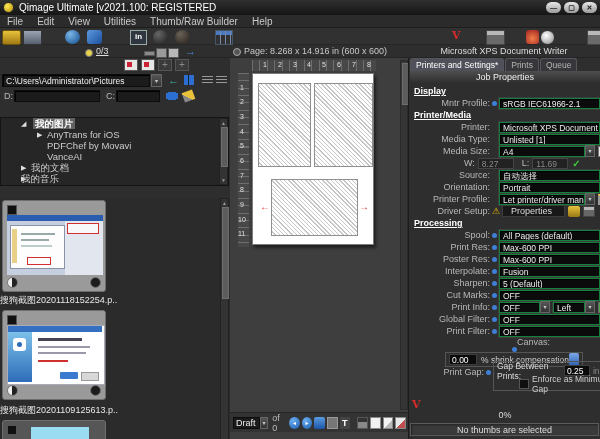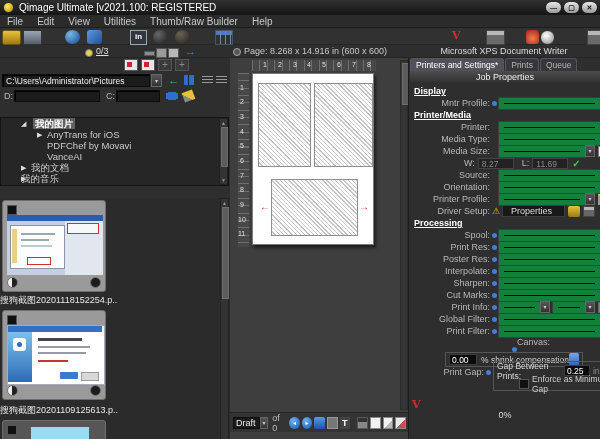--- a/index.html
+++ b/index.html
@@ -90,21 +90,21 @@
   .tab.active{background:#50505a;color:#fff;}
   .jobhdr{position:absolute;left:1px;top:13px;width:190px;height:12px;background:linear-gradient(#4d4d4d,#2f2f2f);
           text-align:center;color:#eee;font-size:9px;line-height:12px;}
   .form{position:absolute;left:1px;top:27px;width:208px;}
   .sec{height:12px;display:flex;align-items:center;padding-left:4px;color:#fff;font-weight:bold;
        text-decoration:underline;font-size:9px;}
   .frow{height:12px;display:flex;align-items:center;padding:0 8px;}
   .flab{width:72px;text-align:right;color:#b8b8b8;font-size:9px;white-space:nowrap;flex:none;}
   .bdot{width:5px;height:5px;border-radius:50%;background:#3f7fd6;margin:0 2px;flex:none;}
   .nodot{width:9px;flex:none;}
-  .ffld{flex:1;height:11px;background:#0b0b0b;border:5px solid #15803d;box-shadow:inset 1px 1px 0 #000,0 0 0 1px #3d3d3d;
+  .ffld{flex:1;height:11px;background:#0b0b0b;border:1px solid #15803d;box-shadow:inset 1px 1px 0 #000,0 0 0 1px #3d3d3d;
         color:#ececec;font-size:8.5px;line-height:10px;padding:0 3px;overflow:hidden;white-space:nowrap;box-sizing:border-box;}
   .fdd{width:10px;height:12px;background:linear-gradient(#565656,#333);border:1px solid #666;color:#ccc;
        font-size:6px;text-align:center;line-height:11px;flex:none;box-sizing:border-box;}
   .wfld{width:36px;height:11px;background:#222;border:1px solid #444;color:#8a8a8a;font-size:8.5px;
         line-height:10px;padding:0 3px;box-sizing:border-box;flex:none;}
   .gcheck{color:#3ecb3e;font-weight:bold;font-size:10px;margin-left:4px;}
   .warn{color:#f2c200;font-size:9px;margin:0 2px;flex:none;}
   .propbtn{flex:1;height:12px;background:#181818;border:1px solid #3d3d3d;color:#ddd;font-size:9px;
            line-height:11px;padding-left:8px;box-sizing:border-box;}
   .sico{width:12px;height:11px;margin-left:3px;flex:none;box-sizing:border-box;}
@@ -490,15 +490,16 @@
           <div class="gapline">
             <div style="width:8px;height:8px;background:#101010;border:1px solid #555;margin:0 3px 0 22px;flex:none;"></div>
             <span style="color:#cfcfcf;font-size:8.5px;">Enforce as Minimum Gap</span>
           </div>
         </div>
       </div>
     </div>
 
     <div class="abs redv" style="left:3px;top:340px;">V</div>
     <div class="progress">0%</div>
+    <div class="statusbar">No thumbs are selected</div>
   </div>
 
 </div>
 
 </body></html>

